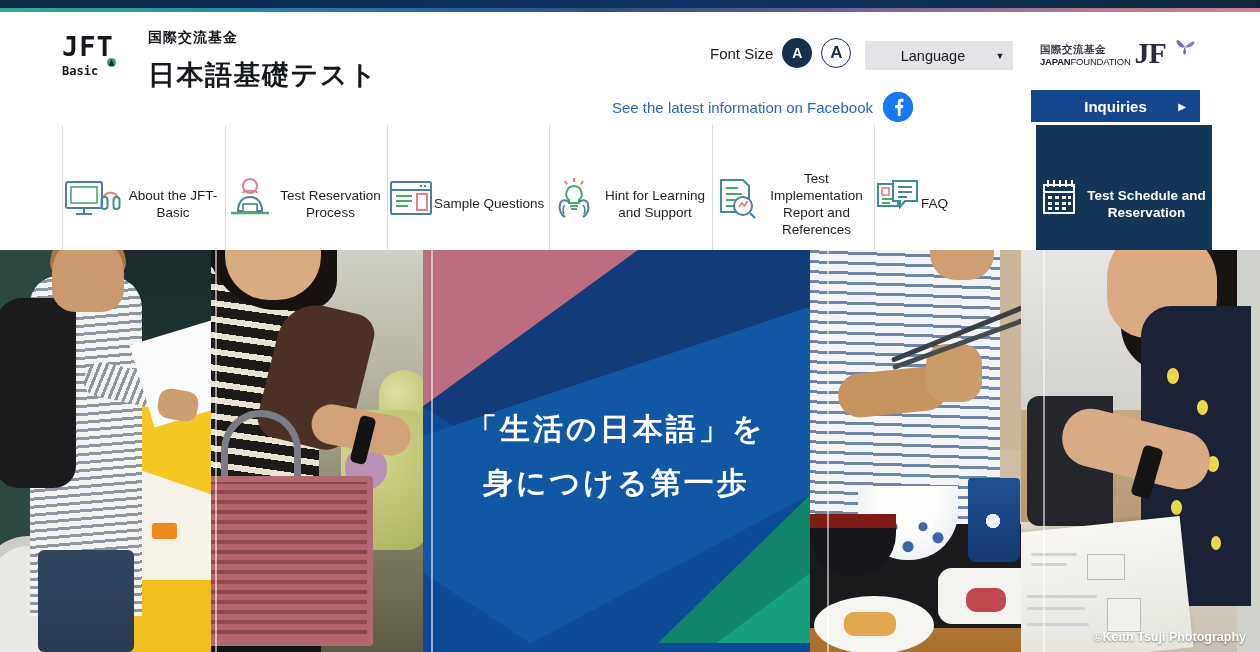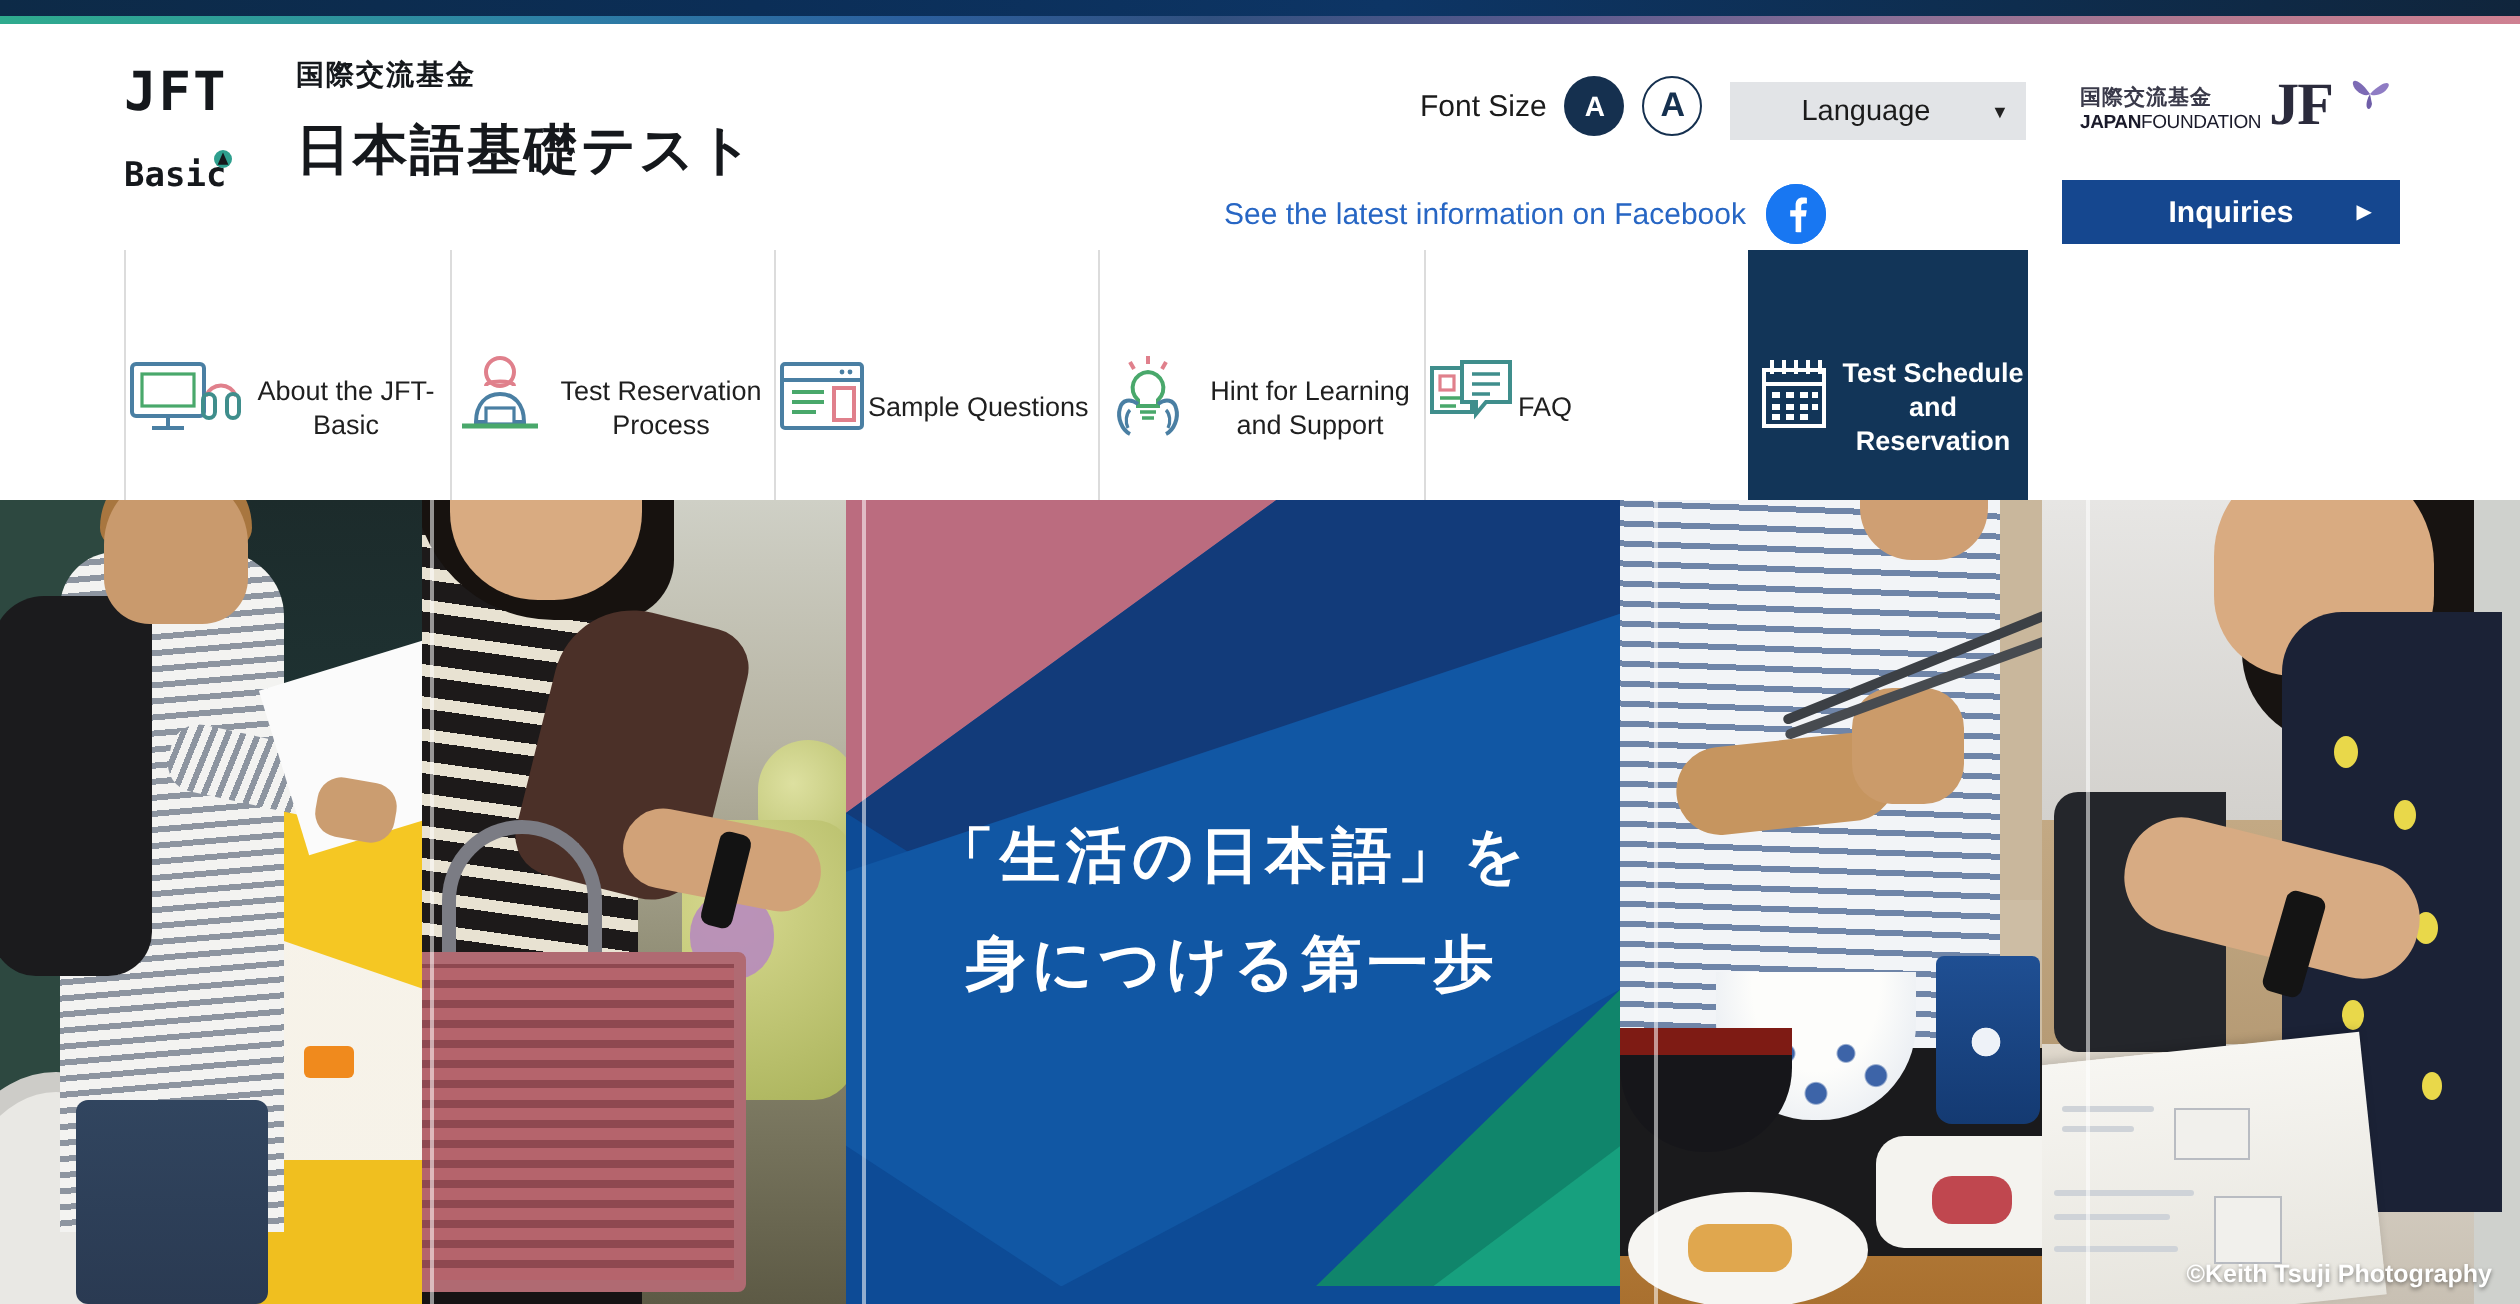--- a/index.html
+++ b/index.html
@@ -18,22 +18,22 @@
              background: linear-gradient(90deg,#2fab8e 0%, #2e9f96 8%, #2d7fa6 22%, #2b5f9e 36%,
                          #31507f 48%, #5b5a8e 62%, #8a6f96 75%, #b5798f 88%, #cf8192 100%); }
 
   
   .header { position:absolute; left:0; top:12px; width:1260px; height:113px; background:#fff; }
 
   .logo-wrap { position:absolute; left:62px; top:16px; display:flex; align-items:center; gap:14px; }
   .jft-mark { position:relative; width:72px; height:52px; }
   .jft-top { font-family:"DejaVu Sans Mono", monospace; font-weight:700; font-size:27px;
              letter-spacing:1px; color:#15181c; line-height:26px; }
-  .jft-bot { font-family:"DejaVu Sans Mono", monospace; font-weight:700; font-size:17px;
-             letter-spacing:0px; color:#15181c; line-height:22px; position:relative;margin-top:17px; }
+  .jft-bot { font-family:"DejaVu Sans Mono", monospace; font-weight:700; font-size:12px;
+             letter-spacing:0px; color:#15181c; line-height:22px; position:relative; }
   .jft-dot { position:absolute; width:9px; height:9px; left:45px; top:-2px; }
   .logo-jp { display:flex; flex-direction:column; justify-content:center; }
   .logo-jp .small { font-size:14px; color:#15181c; font-weight:700; letter-spacing:1px; line-height:18px;}
   .logo-jp .big { font-size:27px; color:#15181c; font-weight:700; letter-spacing:1.5px; line-height:32px; margin-top:13px;}
 
   .fontsize-box { position:absolute; left:710px; top:26px; display:flex; align-items:center; gap:9px; }
   .fontsize-label { font-size:15px; color:#1b1b1b; }
   .fs-btn { width:30px; height:30px; border-radius:50%; display:flex; align-items:center;
             justify-content:center; font-size:14px; font-weight:700; cursor:pointer; }
   .fs-btn.small { background:#15304f; color:#fff; }
@@ -346,35 +346,47 @@
           <path d="M24 9a8 8 0 0 1 5 14v3h-10v-3a8 8 0 0 1 5-14z" fill="none" stroke="#49a86b" stroke-width="2"></path>
           <path d="M20 29h8M21 32h6" stroke="#49a86b" stroke-width="1.8"></path>
           <path d="M19 25c-4-3-8-2-9 2-1.5 5 1 11 5 13" fill="none" stroke="#4a7fa3" stroke-width="2"></path>
           <path d="M29 25c4-3 8-2 9 2 1.5 5-1 11-5 13" fill="none" stroke="#4a7fa3" stroke-width="2"></path>
           <path d="M15 28c-2 2-2.5 6-1 9M33 28c2 2 2.5 6 1 9" fill="none" stroke="#4a7fa3" stroke-width="1.6"></path>
         </svg>
       </span>
       <span class="nav-label">Hint for Learning and Support</span>
     </div>
 
+    <div class="nav-item" style="width:162px">
+      <span class="nav-icon">
+        <svg width="46" height="42" viewBox="0 0 46 42">
+          <path d="M8 2h22l6 6v26H8z" fill="none" stroke="#3f8e8c" stroke-width="2"></path>
+          <path d="M13 10h12M13 16h16M13 22h10M13 28h8" stroke="#49a86b" stroke-width="2"></path>
+          <circle cx="30" cy="28" r="9" fill="#fff" stroke="#4a7fa3" stroke-width="2"></circle>
+          <path d="M26 29l3-4 2.5 3 3-5" fill="none" stroke="#e0808c" stroke-width="1.8"></path>
+          <path d="M37 35l5 5" stroke="#4a7fa3" stroke-width="2.2"></path>
+        </svg>
+      </span>
+      <span class="nav-label">Test Implementation Report and References</span>
+    </div>
 
     <div class="nav-item" style="width:162px">
       <span class="nav-icon">
         <svg width="46" height="40" viewBox="0 0 46 40">
           <rect x="3" y="5" width="20" height="22" fill="none" stroke="#3f8e8c" stroke-width="2"></rect>
           <rect x="7" y="9" width="7" height="7" fill="none" stroke="#e0808c" stroke-width="1.6"></rect>
           <path d="M7 20h12M7 24h8" stroke="#49a86b" stroke-width="1.8"></path>
           <path d="M18 2h24v20H30l-5 6v-6h-7z" fill="#fff" stroke="#3f8e8c" stroke-width="2"></path>
           <path d="M23 8h14M23 13h14M23 18h9" stroke="#3f8e8c" stroke-width="1.8"></path>
         </svg>
       </span>
       <span class="nav-label">FAQ</span>
     </div>
 
-    <div class="nav-item active" style="width:140px">
+    <div class="nav-item active" style="width:176px">
       <span class="nav-icon">
         <svg width="44" height="42" viewBox="0 0 44 42">
           <path d="M11 2v7M17 2v7M23 2v7M29 2v7M35 2v7" stroke="#ffffff" stroke-width="2"></path>
           <rect x="7" y="7" width="30" height="28" fill="none" stroke="#ffffff" stroke-width="2"></rect>
           <path d="M7 14h30" stroke="#ffffff" stroke-width="2"></path>
           <g fill="#ffffff">
             <rect x="11" y="18" width="4" height="3"></rect>
               <rect x="18" y="18" width="4" height="3"></rect>
             <rect x="25" y="18" width="4" height="3"></rect>
               <rect x="31" y="18" width="3" height="3"></rect>

